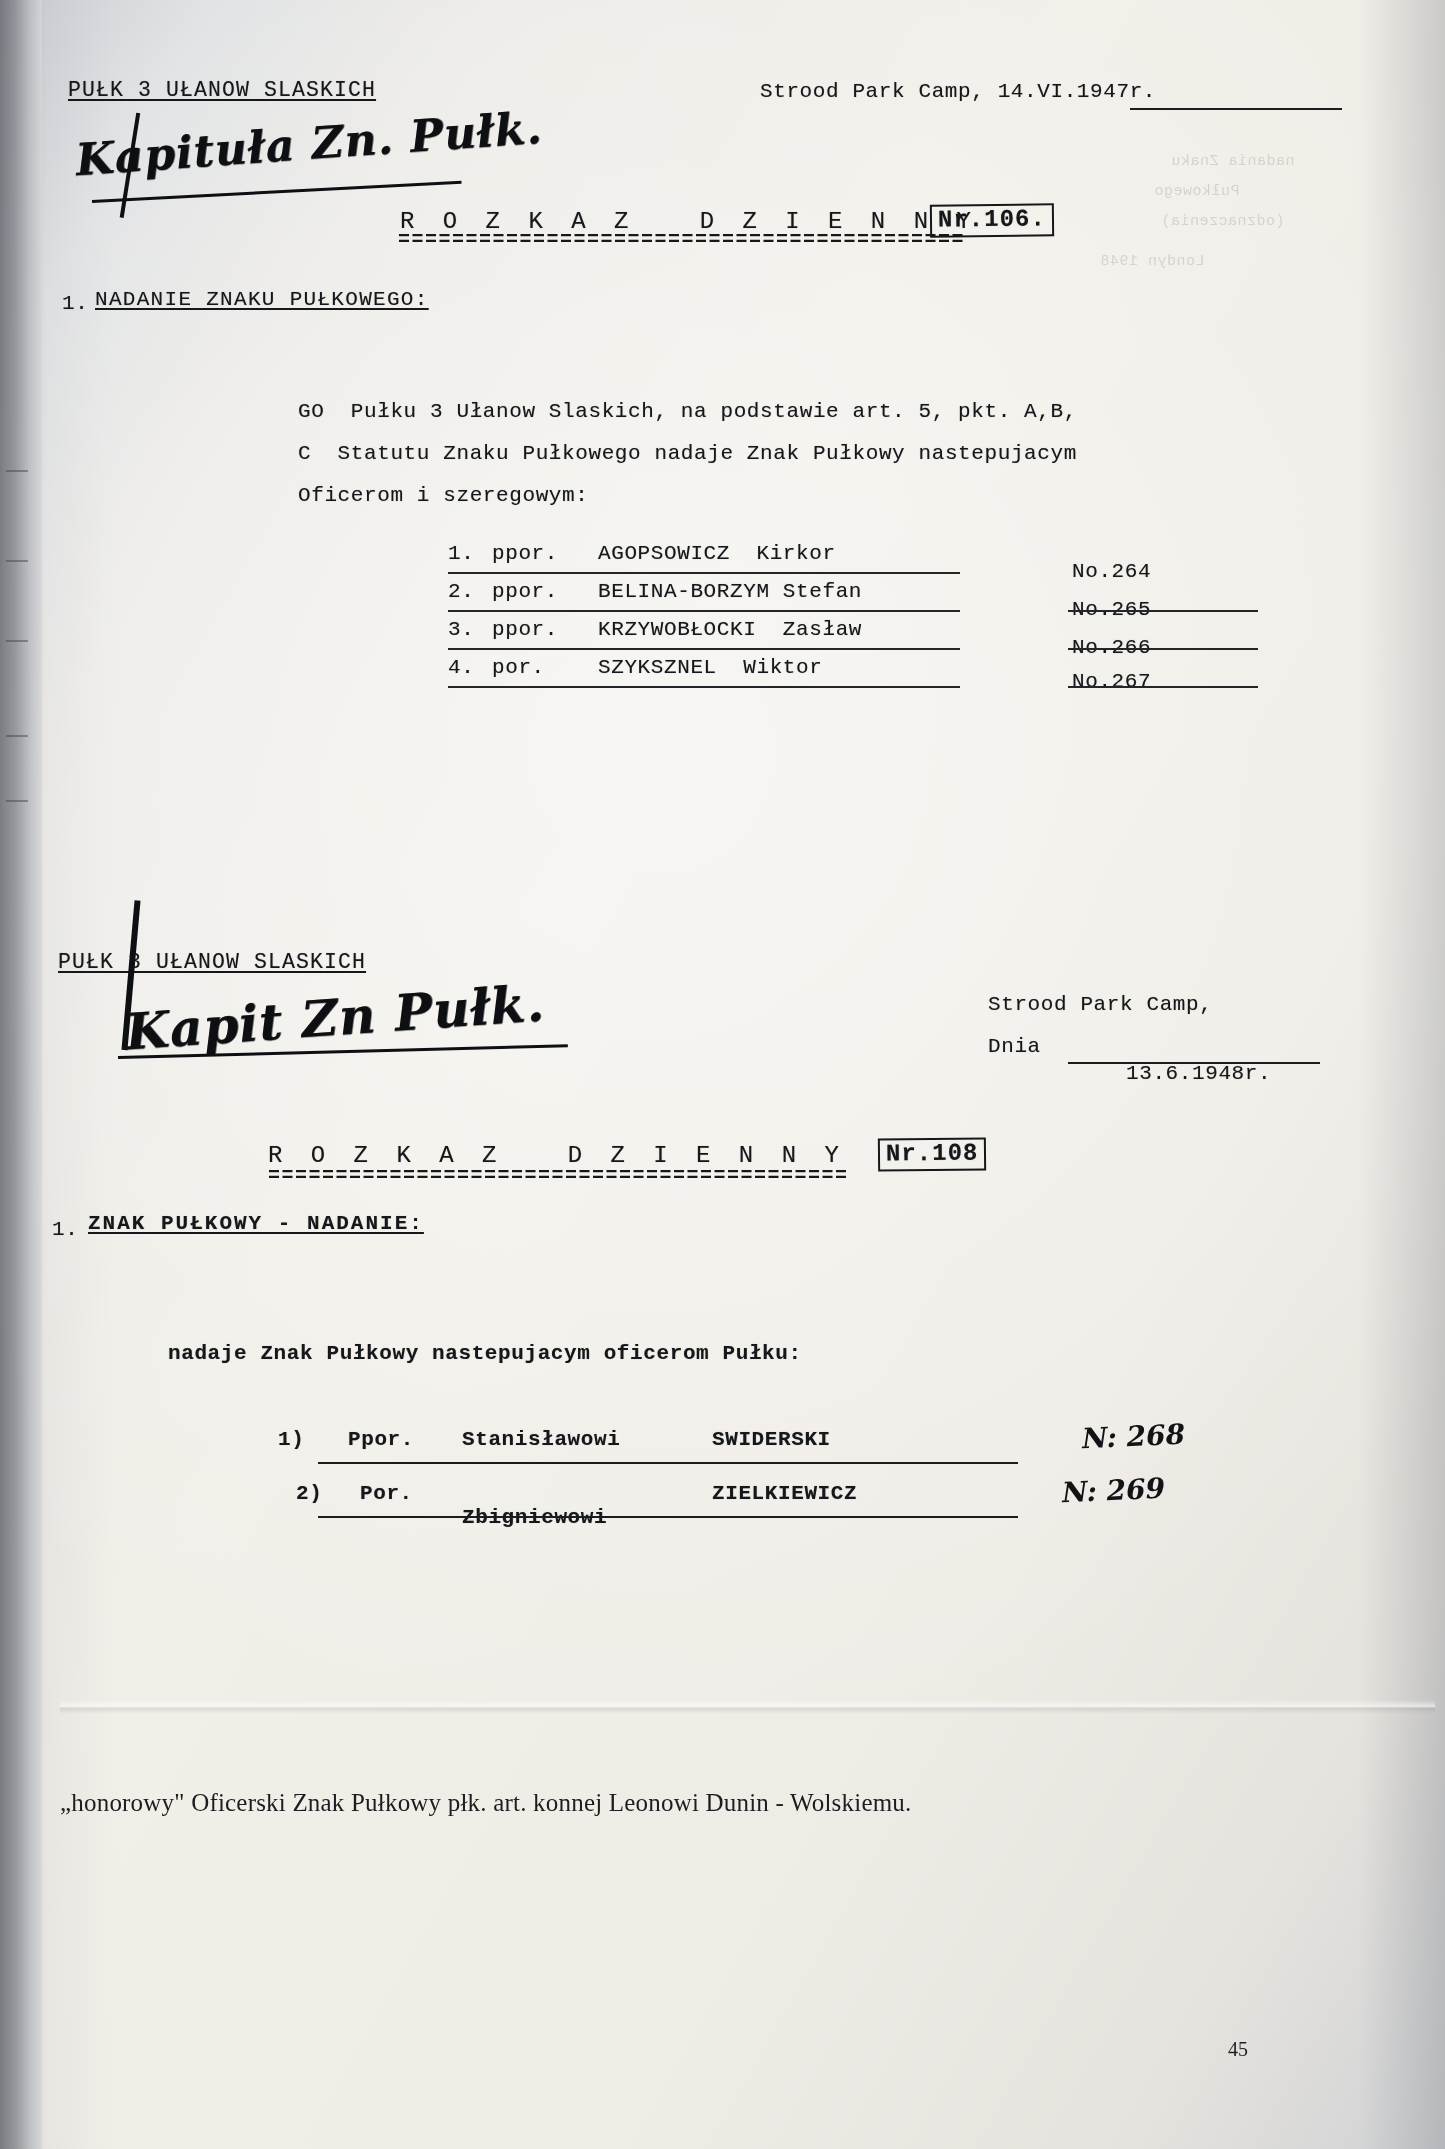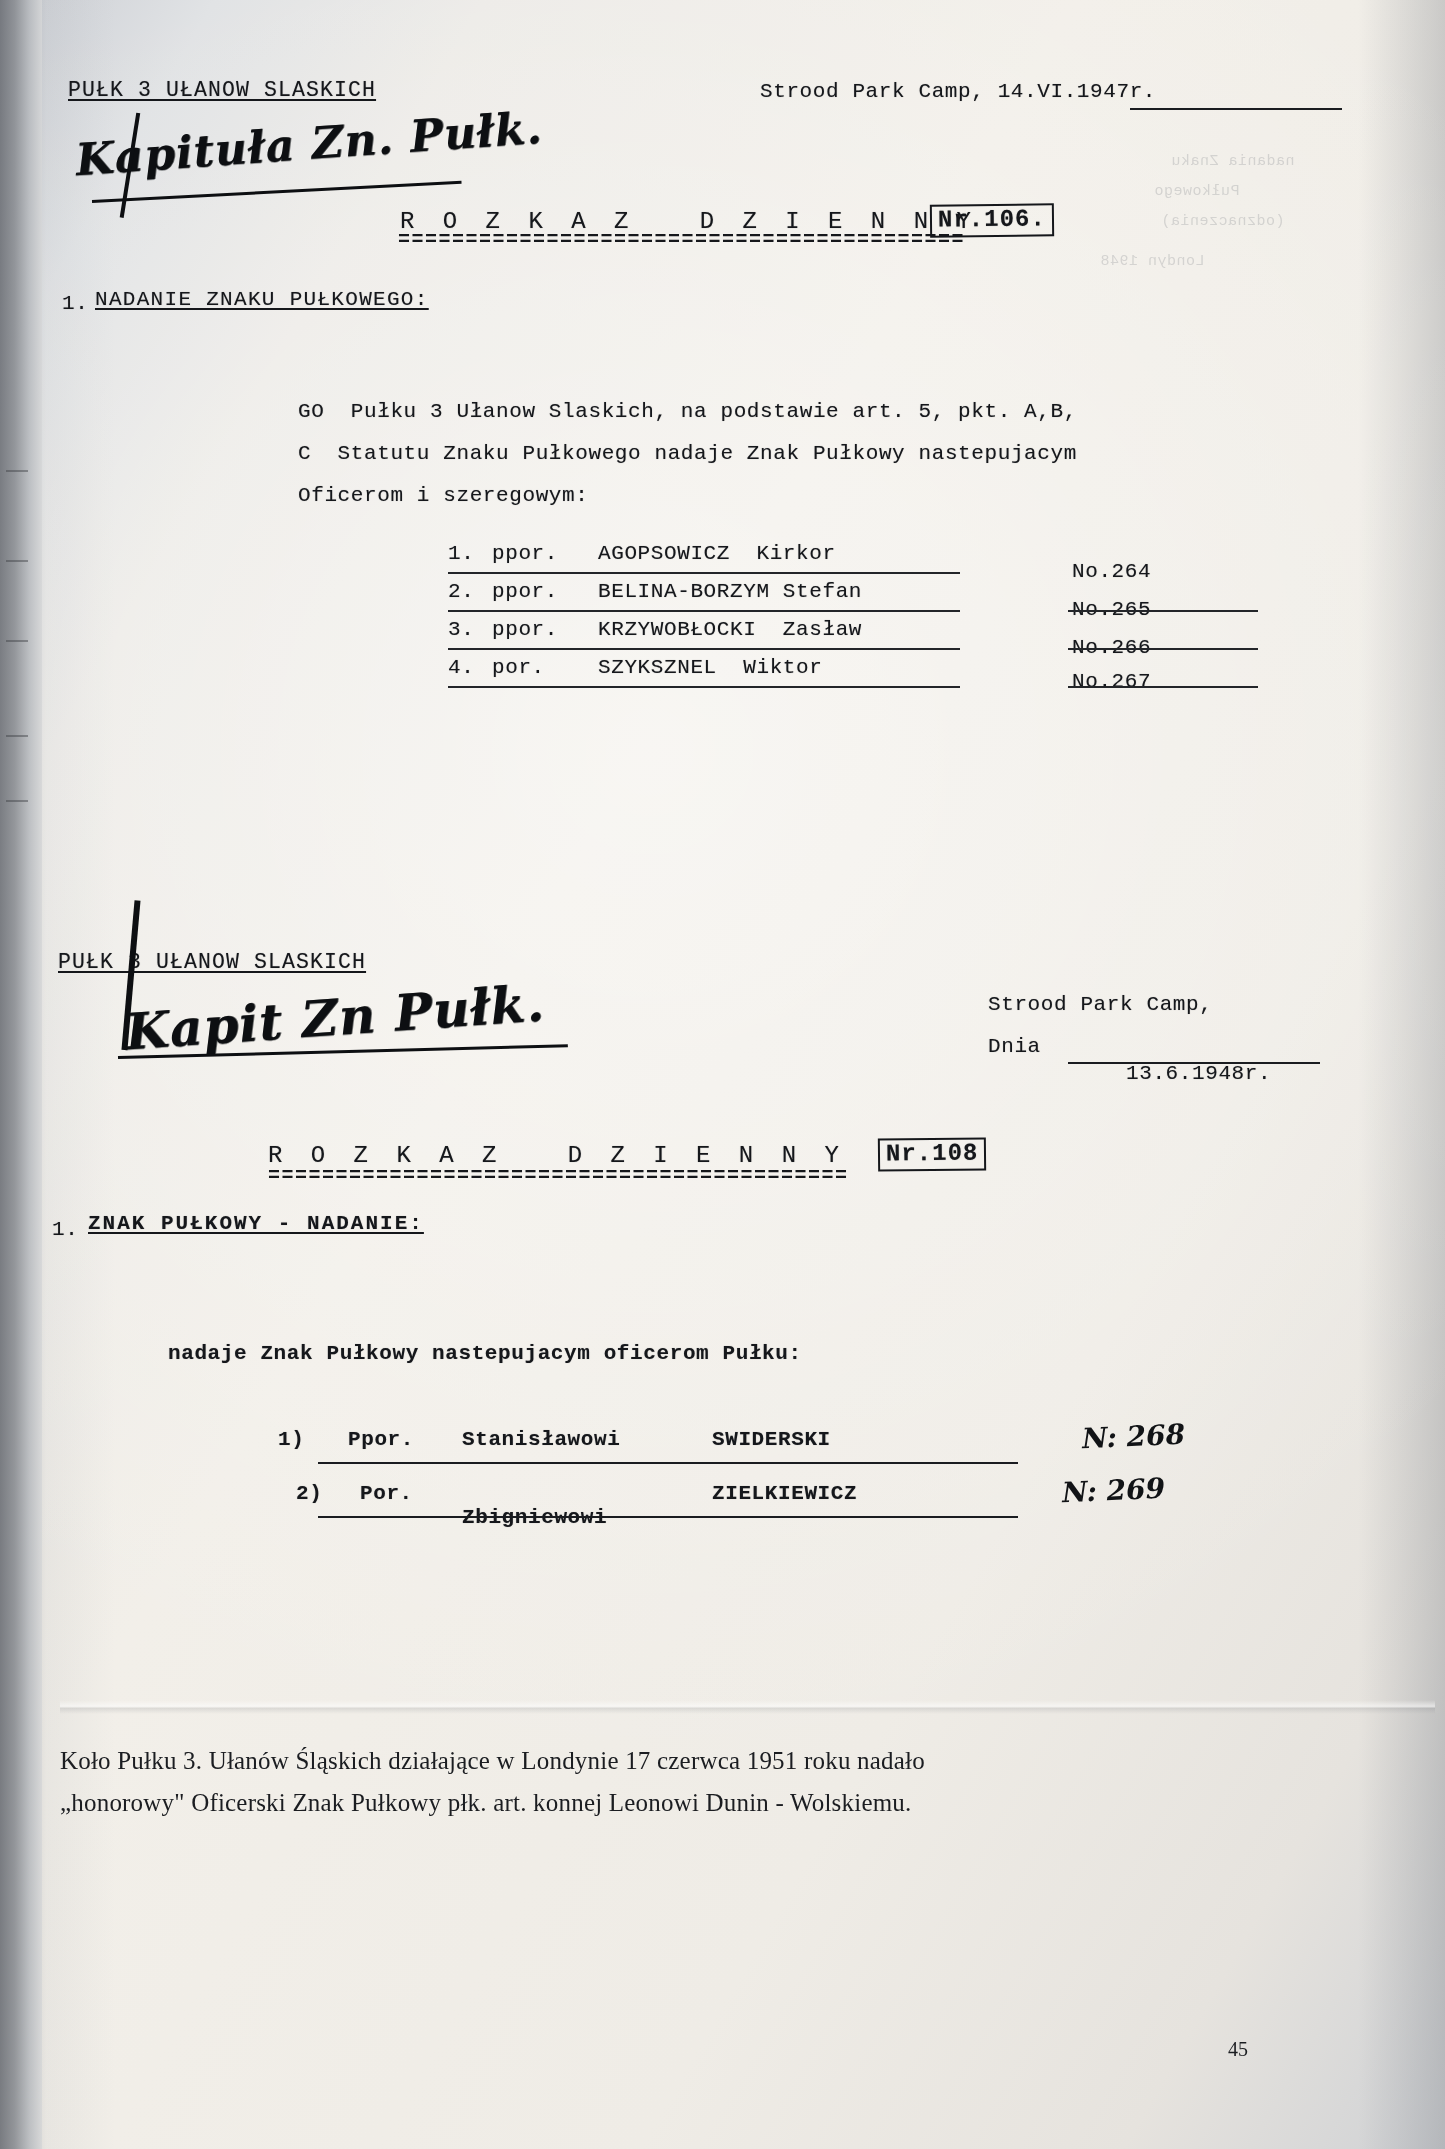--- a/index.html
+++ b/index.html
@@ -256,18 +256,17 @@
     <div class="hand-num" style="left:1082px; top:1420px;">N: 268</div>
     <div class="rule" style="left:318px; top:1462px; width:700px;"></div>
 
     <div class="rosterline tw tw-b" style="left:296px; top:1482px;">2)</div>
     <div class="rosterline tw tw-b" style="left:360px; top:1482px;">Por.</div>
     <div class="rosterline tw tw-b" style="left:462px; top:1506px;">Zbigniewowi</div>
     <div class="rosterline tw tw-b" style="left:712px; top:1482px;">ZIELKIEWICZ</div>
     <div class="hand-num" style="left:1062px; top:1474px;">N: 269</div>
     <div class="rule" style="left:318px; top:1516px; width:700px;"></div>
 
-    <div class="caption" style="left:60px; top:1742px; width:1230px;">Koło Pułku 3. Ułanów Śląskich działające w Londynie 17 czerwca 1951 roku nadało</div>
     <div class="caption" style="left:60px; top:1784px; width:1230px;">„honorowy" Oficerski Znak Pułkowy płk. art. konnej Leonowi Dunin - Wolskiemu.</div>
 
     <div class="folio" style="left:1228px; top:2038px;">45</div>
   </div>
 </div>
 
 </body></html>

